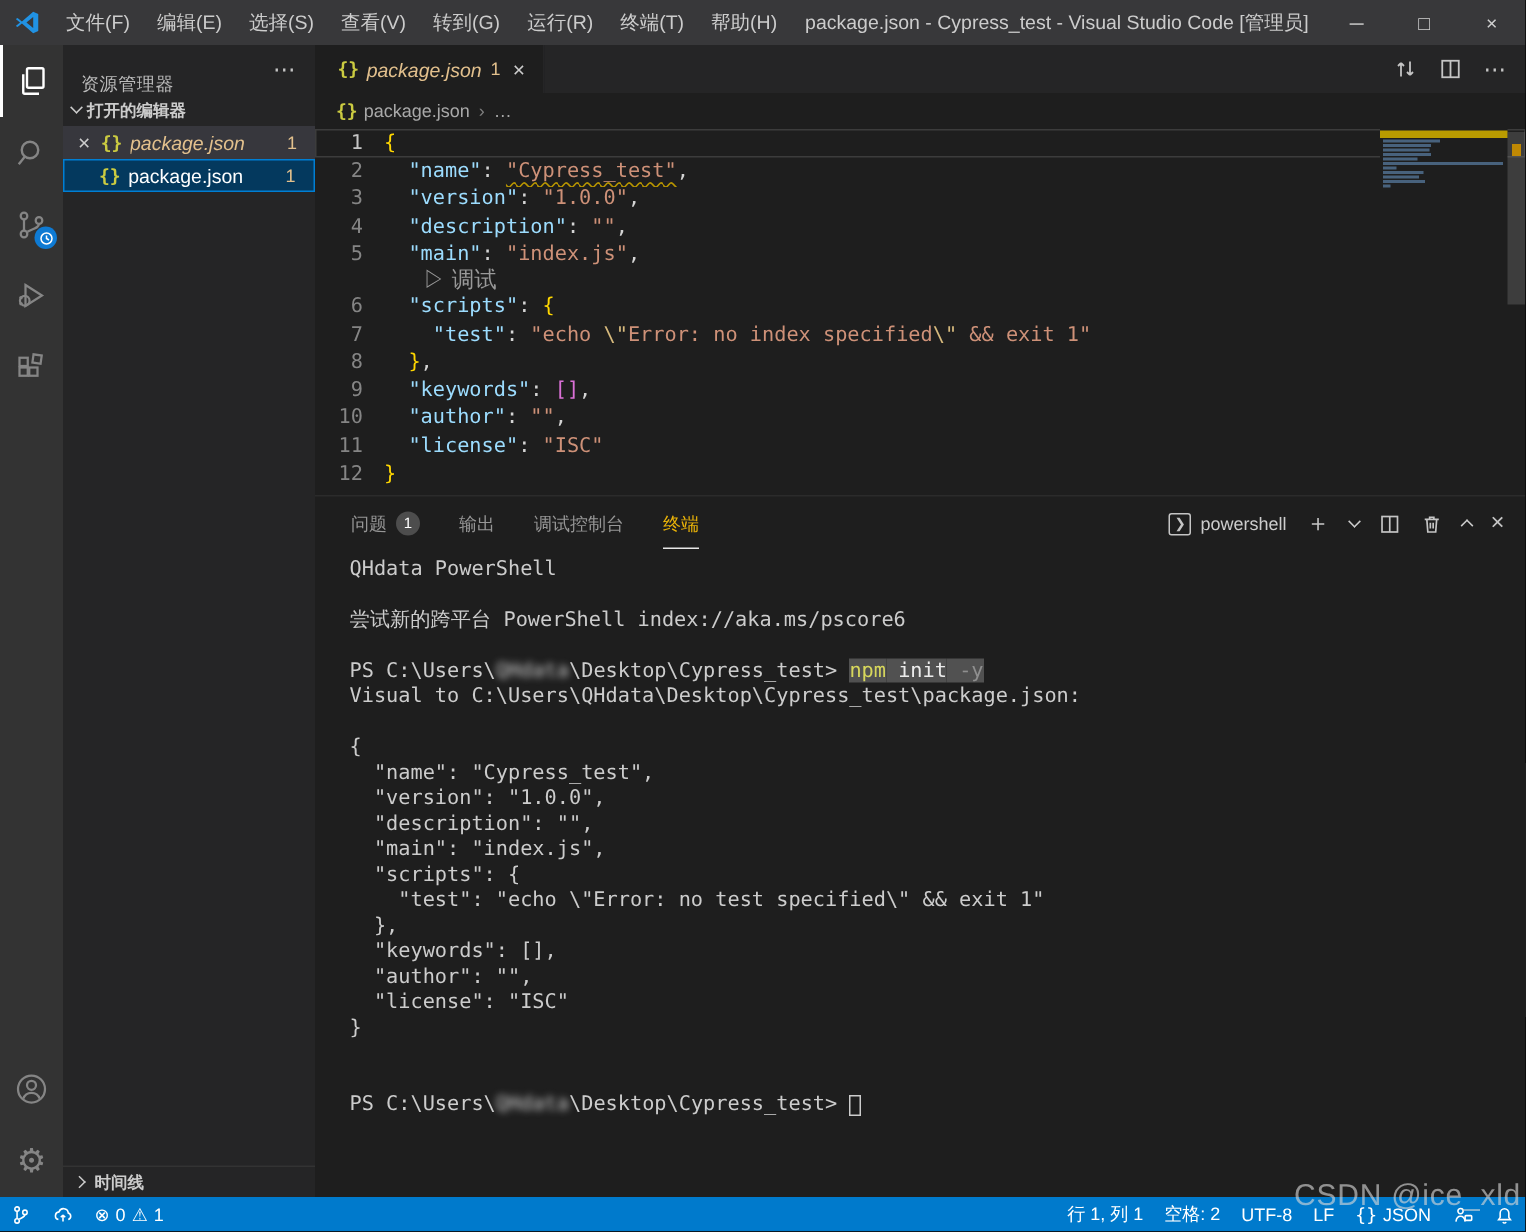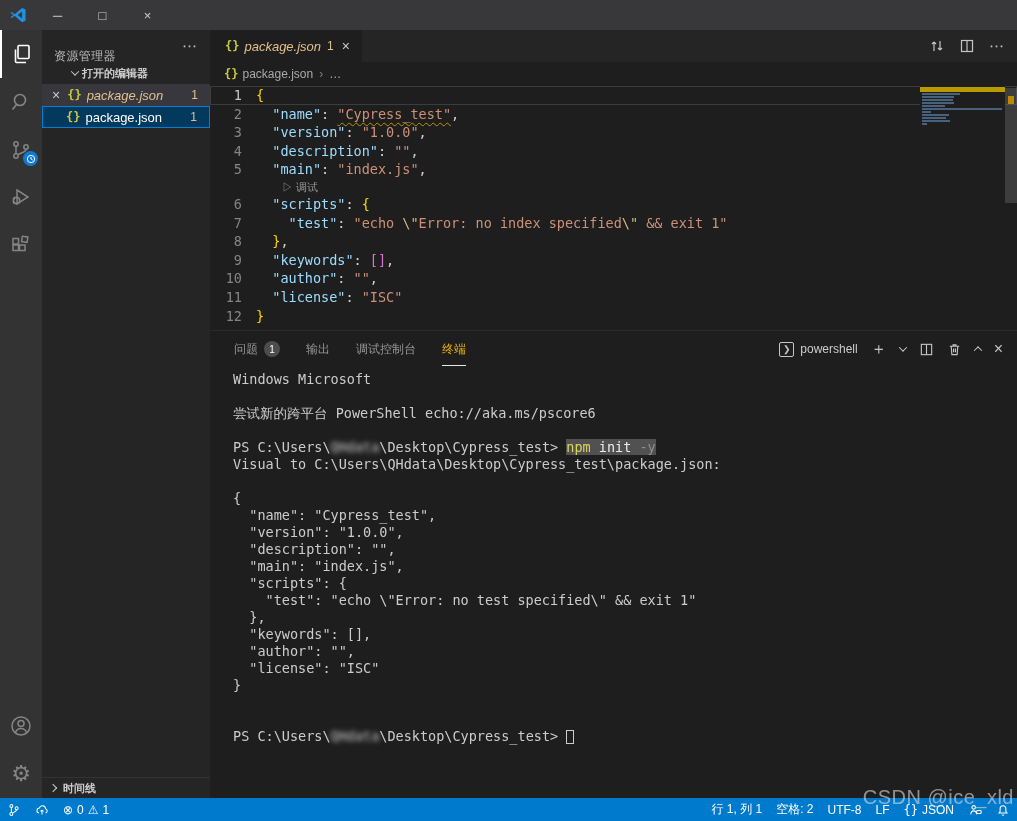--- a/index.html
+++ b/index.html
@@ -31,21 +31,21 @@
               background:#0e7ad3; display:flex; align-items:center; justify-content:center; }
   .ab-badge svg { width:10px; height:10px; }
   .ab-spacer { flex:1; }
   .gear-glyph { font-size:22px; color:#858585; }
   
   .sidebar { width:168px; background:#252526; display:flex; flex-direction:column; font-size:13px; }
   .sb-header { height:32px; display:flex; align-items:center; padding:0 12px; font-size:11px;
                letter-spacing:.4px; color:#bbbbbb; }
   .sb-header .label { flex:1; font-size:12px;margin-top:20px; }
   .sb-section { height:22px; display:flex; align-items:center; padding:0 6px; font-weight:bold;
-                font-size:11px; color:#cccccc;margin-left:24px; }
+                font-size:11px; color:#cccccc; }
   .sb-section .label { margin-left:4px; flex:1; }
   .sb-actions { display:flex; gap:8px; margin-right:4px; }
   .sb-actions svg { width:14px; height:14px; }
   .chev { display:inline-block; width:6px; height:6px; border-right:1px solid #cccccc;
           border-bottom:1px solid #cccccc; }
   .chev.down { transform:rotate(45deg) translate(-1px,-1px); }
   .chev.right { transform:rotate(-45deg); }
   .sb-row { height:22px; display:flex; align-items:center; padding:0 8px; }
   .sb-row.openeditor { background:#37373d; padding-left:10px; }
   .sb-row.selected { background:#04395e; border:1px solid #007fd4; padding-left:18px; }
@@ -72,21 +72,21 @@
                 color:#a9a9a9; flex:0 0 24px; }
   .breadcrumb .json-icon { margin:0 4px 0 0; }
   .bc-sep { margin:0 6px; color:#808080; }
   
   .code-area { position:relative; height:244px; flex:0 0 244px; overflow:hidden;
                font-family:"DejaVu Sans Mono","Liberation Mono",monospace; font-size:13.5px; }
   .code-row { height:18.6px; line-height:18.6px; display:flex; white-space:pre; }
   .code-row .ln { width:46px; text-align:right; color:#858585; flex:0 0 46px; padding-right:14px; }
   .code-row.current .ln { color:#c6c6c6; }
   .code-row.current { outline:1px solid #3c3c3c; outline-offset:-1px; }
-  .lens-row { height:16px; line-height:16px; font-size:11px; color:#999999; padding-left:72px;
+  .lens-row { height:16px; line-height:16px; font-size:15px; color:#999999; padding-left:72px;
               font-family:"Liberation Sans",sans-serif; }
   .s-key { color:#9cdcfe; } .s-str { color:#ce9178; } .s-pl { color:#d4d4d4; }
   .s-b1 { color:#ffd700; } .s-b2 { color:#da70d6; } .s-esc { color:#d7ba7d; }
   .s-strw { color:#ce9178; text-decoration:underline wavy #b89500 1px; text-underline-offset:3px; }
   .minimap { position:absolute; top:0; right:12px; width:85px; height:244px; background:#1e1e1e; }
   .mm-line { height:2px; margin:1px 0 1px 2px; background:#48627d; }
   .mm-line.hl { height:5px; background:#b99b00; margin-left:0; }
   .scrollbar-v { position:absolute; top:0; right:0; width:12px; height:244px; }
   .sb-thumb { position:absolute; top:2px; right:0; width:12px; height:115px; background:rgba(121,121,121,.35); }
   .overview-warn { position:absolute; top:10px; right:3px; width:6px; height:8px; background:#bf8803; }
@@ -131,20 +131,31 @@
 </style>
 </head>
 <body>
 
 <div id="window">
 
   <div class="titlebar">
     <svg class="vs-logo" viewBox="0 0 24 24">
       <path fill="#2192e3" d="M17.5 2.5 L22 4.5 V19.5 L17.5 21.5 L7.5 12.9 L3.6 16 L2 15.1 L5.8 12 L2 8.9 L3.6 8 L7.5 11.1 Z M17.5 7.2 L11.5 12 L17.5 16.8 Z"></path>
     </svg>
+    <div class="menus" id="menu-bar">
+        <div class="menu-item">文件(F)</div>
+        <div class="menu-item">编辑(E)</div>
+        <div class="menu-item">选择(S)</div>
+        <div class="menu-item">查看(V)</div>
+        <div class="menu-item">转到(G)</div>
+        <div class="menu-item">运行(R)</div>
+        <div class="menu-item">终端(T)</div>
+        <div class="menu-item">帮助(H)</div>
+      </div>
+    <div class="win-title">package.json - Cypress_test - Visual Studio Code [管理员]</div>
     <div class="win-controls">
       <div class="win-btn">─</div>
       <div class="win-btn">□</div>
       <div class="win-btn close">×</div>
     </div>
   </div>
 
   <div class="main">
 
     <div class="activitybar">
@@ -321,23 +332,23 @@
             </svg>
             <svg viewBox="0 0 16 16" fill="none" stroke="#c5c5c5" stroke-width="1.2">
               <path d="M3 4.5 H13 M6.5 4.5 V3 H9.5 V4.5 M4.5 4.5 L5.2 13.5 H10.8 L11.5 4.5"></path>
                 <path d="M7 7 V11 M9 7 V11"></path>
             </svg>
             <span class="chev" style="transform:rotate(-135deg) translate(-1px,-1px)"></span>
             <span class="x-glyph">×</span>
           </div>
         </div>
         <div class="terminal" id="terminal">
-            <div class="term-line"><span class="s-t">Windows Microsoft</span></div>
+            <div class="term-line"><span class="s-t">QHdata PowerShell</span></div>
             <div class="term-line">&nbsp;</div>
-            <div class="term-line"><span class="s-t">尝试新的跨平台 PowerShell echo://aka.ms/pscore6</span></div>
+            <div class="term-line"><span class="s-t">尝试新的跨平台 PowerShell index://aka.ms/pscore6</span></div>
             <div class="term-line">&nbsp;</div>
             <div class="term-line"><span class="s-t">PS C:\Users\</span><span class="s-redact">QHdata</span><span class="s-t">\Desktop\Cypress_test&gt; </span><span class="s-npm">npm</span><span class="s-cmd"> init</span><span class="s-dim"> -y</span></div>
             <div class="term-line"><span class="s-t">Visual to C:\Users\QHdata\Desktop\Cypress_test\package.json:</span></div>
             <div class="term-line">&nbsp;</div>
             <div class="term-line"><span class="s-t">{</span></div>
             <div class="term-line"><span class="s-t">  "name": "Cypress_test",</span></div>
             <div class="term-line"><span class="s-t">  "version": "1.0.0",</span></div>
             <div class="term-line"><span class="s-t">  "description": "",</span></div>
             <div class="term-line"><span class="s-t">  "main": "index.js",</span></div>
             <div class="term-line"><span class="s-t">  "scripts": {</span></div>

